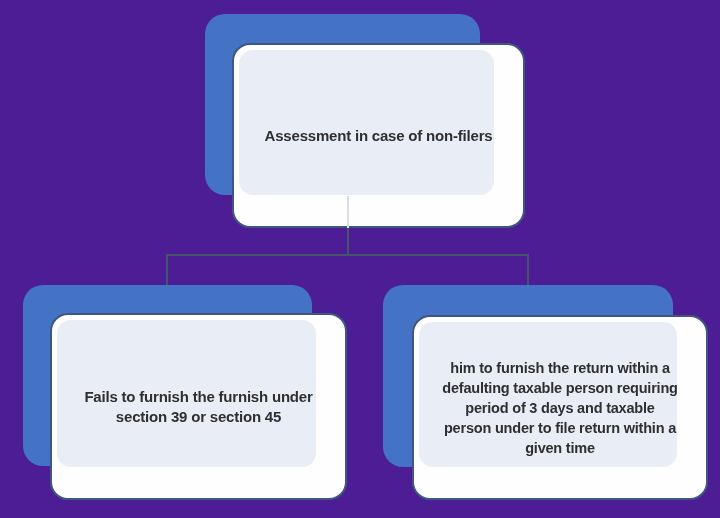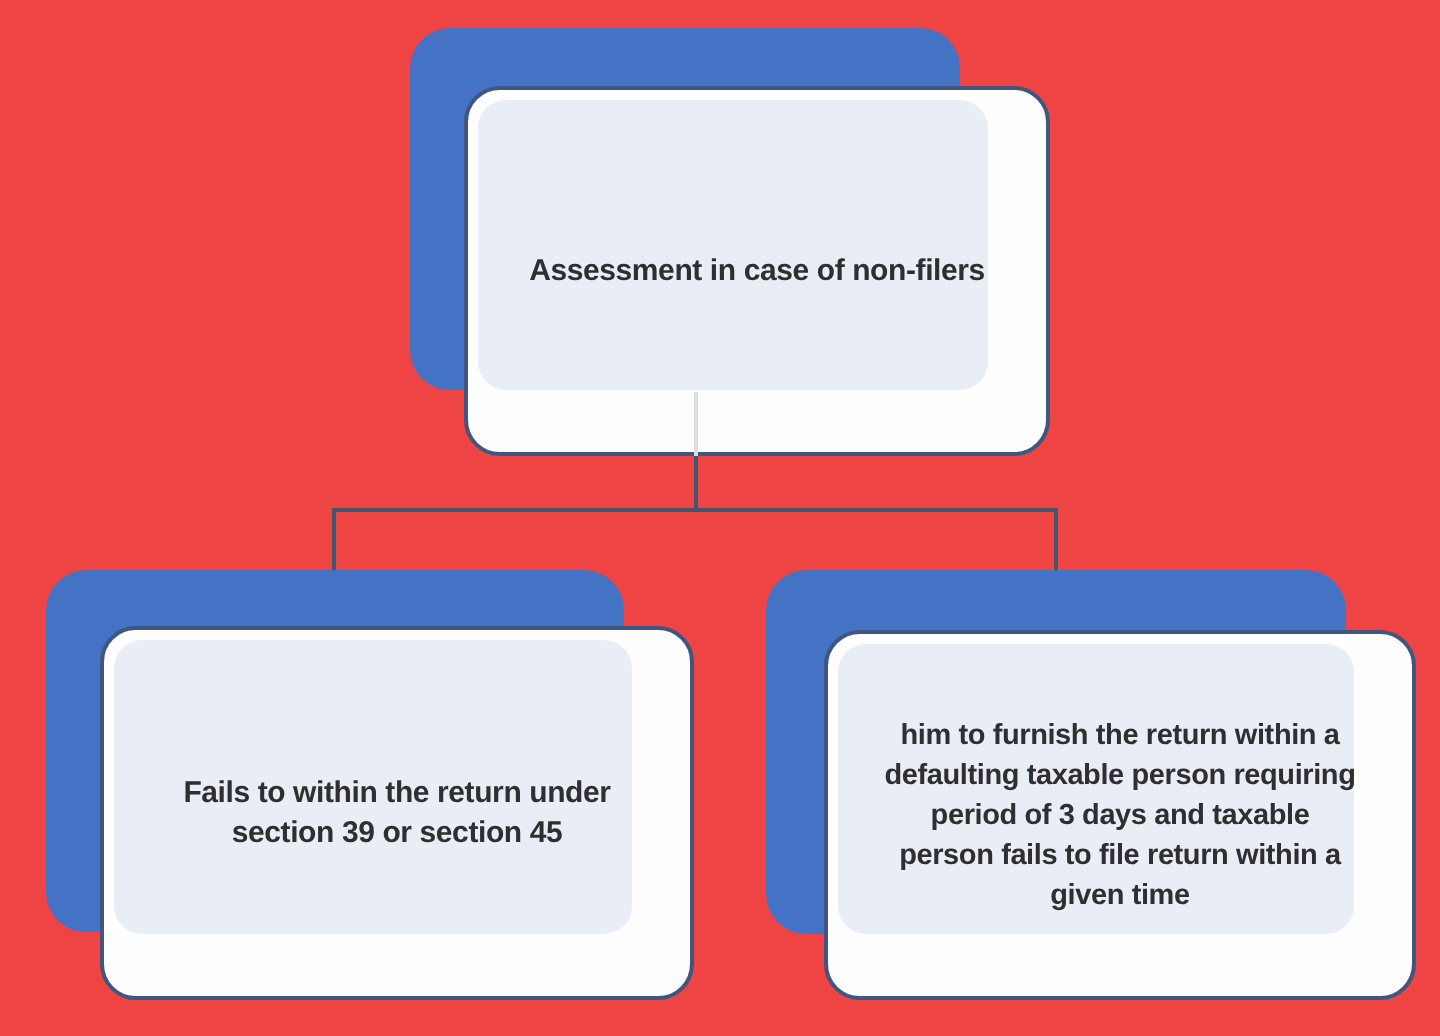--- a/index.html
+++ b/index.html
@@ -1,20 +1,20 @@
 <!DOCTYPE html>
 <html style="--accent-blue: #4472C4; --panel-fill: #E9EDF6; --box-fill: #FEFEFE; --box-border: #41567F; --connector: #44546A; --faint-stem: #D8DDE9; --text: #2F2F2F;"><head>
 <meta charset="utf-8">
 <style>
   html, body { margin: 0; padding: 0; background: #ffffff; }
   .canvas {
     position: relative;
     width: 720px;
     height: 518px;
-    background: #ef4444;
+    background: #4c1d95;
     overflow: hidden;
     font-family: "Liberation Sans", sans-serif;
   }
   .node   { position: absolute; }
   .shadow {
     position: absolute;
     background: var(--accent-blue, #4472C4);
     border-radius: 20px;
   }
   .box {
@@ -64,35 +64,35 @@
         <div>Assessment in case of non-filers</div>
       </div>
     </div>
   </div>
 
   <div class="node" style="left:23px; top:285px; width:324px; height:215px;">
     <div class="shadow" style="left:0; top:0; width:289px; height:181px;"></div>
     <div class="box" style="left:27px; top:28px; width:297px; height:187px;">
       <div class="panel"></div>
       <div class="text">
-        <div>Fails to within the return under</div>
+        <div>Fails to furnish the furnish under</div>
         <div>section 39 or section 45</div>
       </div>
     </div>
   </div>
 
   <div class="node" style="left:383px; top:285px; width:325px; height:215px;">
     <div class="shadow" style="left:0; top:0; width:290px; height:182px;"></div>
     <div class="box" style="left:29px; top:30px; width:296px; height:185px;">
       <div class="panel"></div>
       <div class="text" style="font-size:14.5px;">
         <div>him to furnish the return within a</div>
         <div>defaulting taxable person requiring</div>
         <div>period of 3 days and taxable</div>
-        <div>person fails to file return within a</div>
+        <div>person under to file return within a</div>
         <div>given time</div>
       </div>
     </div>
   </div>
 
   <div class="conn faint" style="left:347px; top:196px; width:2px; height:32px;"></div>
   <div class="conn" style="left:347px; top:228px; width:2px; height:27px;"></div>
   <div class="conn" style="left:166px; top:254px; width:363px; height:2px;"></div>
   <div class="conn" style="left:166px; top:254px; width:2px; height:31px;"></div>
   <div class="conn" style="left:527px; top:254px; width:2px; height:31px;"></div>

